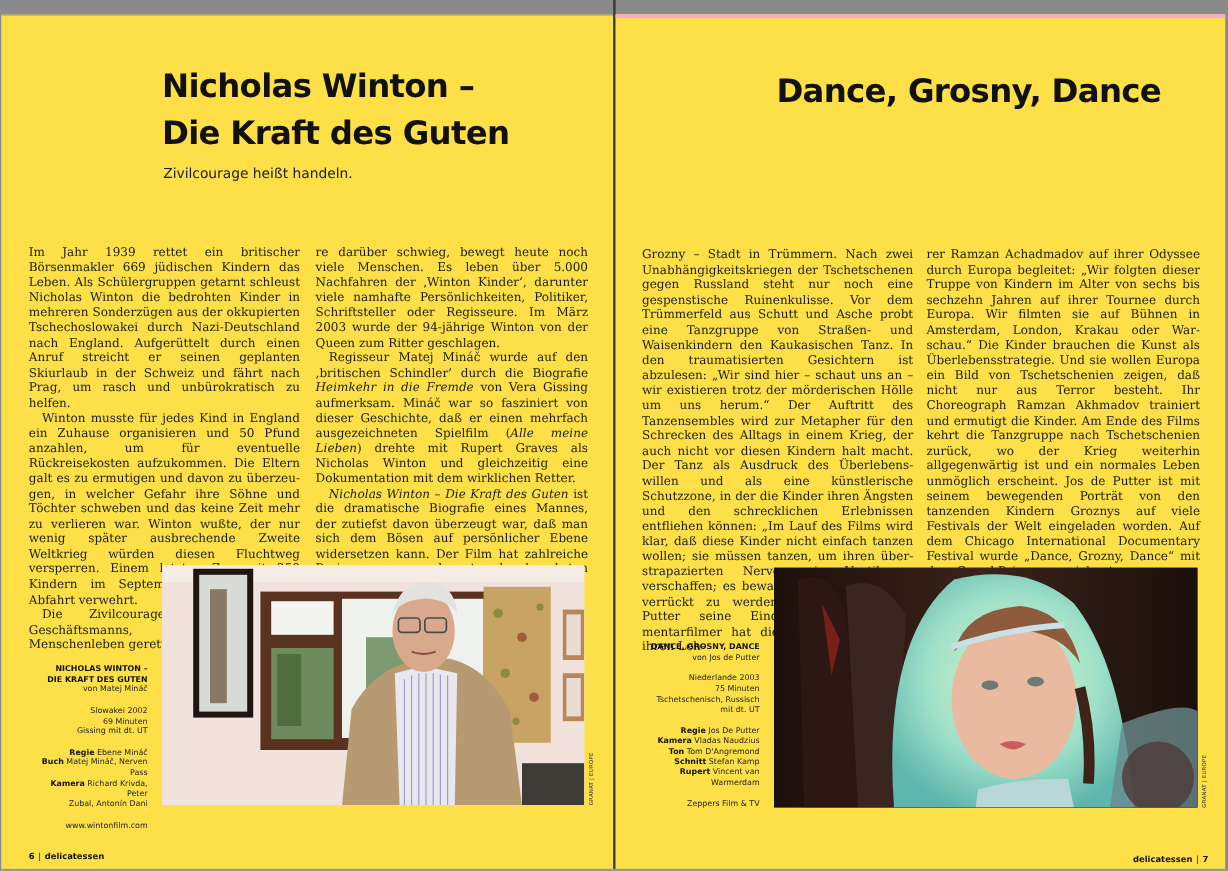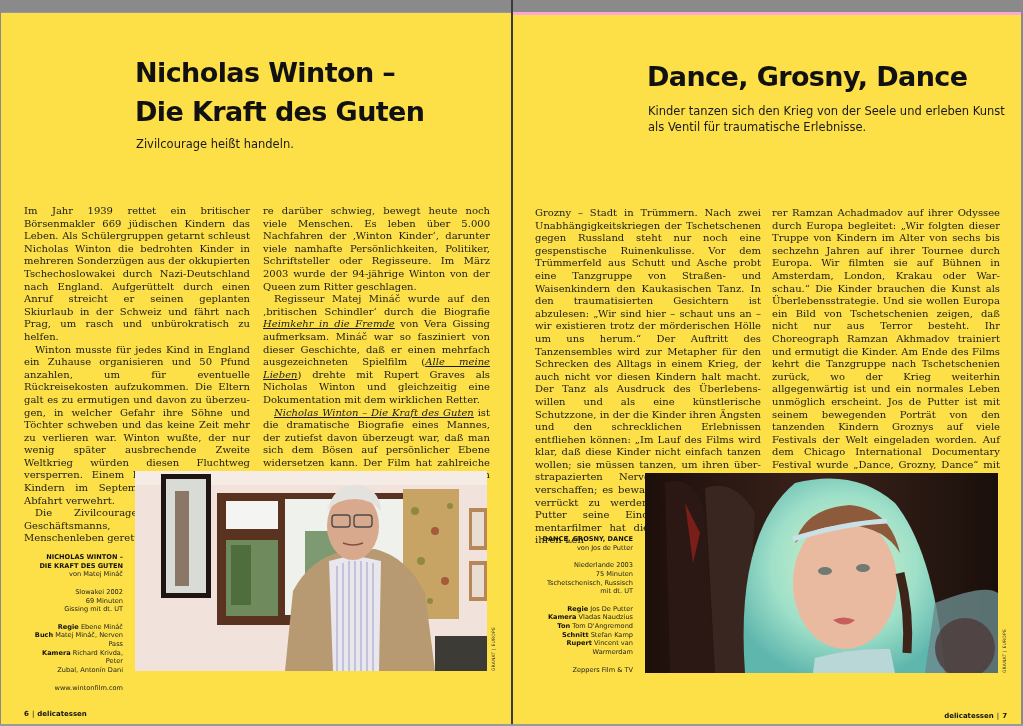--- a/index.html
+++ b/index.html
@@ -15,21 +15,21 @@
   .title1 { left: 134px; top: 42px; font-size: 27px; line-height: 36px; }
   .title2 { left: 134px; top: 81px; font-size: 27px; line-height: 36px; }
   .subtitle { position: absolute; font-family: "DejaVu Sans", sans-serif; font-size: 11.5px; color: #1a1a1a; line-height: 16px; }
   .sub-left { left: 135px; top: 123px; }
   .title-r { left: 134px; top: 44px; font-size: 27px; line-height: 36px; }
   .sub-right { left: 135px; top: 88px; width: 360px; }
 
   .col { position: absolute; font-family: "DejaVu Serif", serif; font-size: 10px; line-height: 12.6px; color: #1b1b1b; text-align: justify; hyphens: manual; }
   .col p { margin: 0; }
   .col p + p { text-indent: 11px; }
-  .col em { font-style: italic; text-decoration: underline; }
+  .col em { font-style: italic; }
   .lc1 { left: 23px; top: 192px; width: 226px; }
   .lc2 { left: 262px; top: 192px; width: 227px; }
   .rc1 { left: 22px; top: 192px; width: 226px; }
   .rc2 { left: 259px; top: 192px; width: 228px; }
 
   .photo { position: absolute; overflow: hidden; }
   .photo-left { left: 134px; top: 458px; width: 352px; height: 200px; background: #efe3dc; }
   .photo-right { left: 132px; top: 458px; width: 353px; height: 200px; background: #2a1a14; }
   .credit { position: absolute; font-family: "DejaVu Sans", sans-serif; font-size: 4.5px; color: #333; writing-mode: vertical-rl; transform: rotate(180deg); letter-spacing: 0.2px; }
   .credit-left { left: 490px; top: 614px; }
@@ -138,21 +138,20 @@
     </div>
     <div class="credit credit-left">GRANAT | EUROPE</div>
 
     <div class="folio folio-left"><span>6</span><span class="sep">|</span><span>delicatessen</span></div>
   </div>
 
   <div class="gutter"></div>
 
   <div class="page right">
     <div class="title title-r">Dance, Grosny, Dance</div>
-    <div class="subtitle sub-right">Kinder tanzen sich den Krieg von der Seele und erleben Kunst als Ventil für traumatische Erlebnisse.</div>
 
     <div class="col rc1">
       <p>Grozny – Stadt in Trümmern. Nach zwei Unabhän­gigkeitskriegen der Tschetschenen gegen Russland steht nur noch eine gespenstische Ruinenkulisse. Vor dem Trümmerfeld aus Schutt und Asche probt eine Tanzgruppe von Straßen- und Waisenkindern den Kaukasischen Tanz. In den traumatisierten Ge­sichtern ist abzulesen: „Wir sind hier – schaut uns an – wir existieren trotz der mörderischen Hölle um uns herum.“ Der Auftritt des Tanzensembles wird zur Metapher für den Schrecken des Alltags in einem Krieg, der auch nicht vor diesen Kindern halt macht. Der Tanz als Ausdruck des Überlebens­willen und als eine künstlerische Schutzzone, in der die Kinder ihren Ängsten und den schreckli­chen Erlebnissen entfliehen können: „Im Lauf des Films wird klar, daß diese Kinder nicht einfach tanzen wollen; sie müssen tanzen, um ihren über­strapazierten Nerven ein Ventil zu verschaffen; es bewahrt sie wirklich davor, verrückt zu werden“, schildert Jos De Putter seine Eindrücke. Der Doku­mentarfilmer hat die jungen Tänzer und ihren Leh-</p>
     </div>
     <div class="col rc2">
       <p>rer Ramzan Achadmadov auf ihrer Odyssee durch Europa begleitet: „Wir folgten dieser Truppe von Kindern im Alter von sechs bis sechzehn Jahren auf ihrer Tournee durch Europa. Wir filmten sie auf Bühnen in Amsterdam, London, Krakau oder War­schau.“ Die Kinder brauchen die Kunst als Überle­bensstrategie. Und sie wollen Europa ein Bild von Tschetschenien zeigen, daß nicht nur aus Terror besteht. Ihr Choreograph Ramzan Akhmadov trai­niert und ermutigt die Kinder. Am Ende des Films kehrt die Tanzgruppe nach Tschetschenien zurück, wo der Krieg weiterhin allgegenwärtig ist und ein normales Leben unmöglich erscheint. Jos de Put­ter ist mit seinem bewegenden Porträt von den tanzenden Kindern Groznys auf viele Festivals der Welt eingeladen worden. Auf dem Chicago Interna­tional Documentary Festival wurde „Dance, Groz­ny, Dance“ mit dem Grand Prix ausgezeichnet.</p>
     </div>
 
     <div class="info info-right">
       <div class="film-title">DANCE, GROSNY, DANCE</div>

